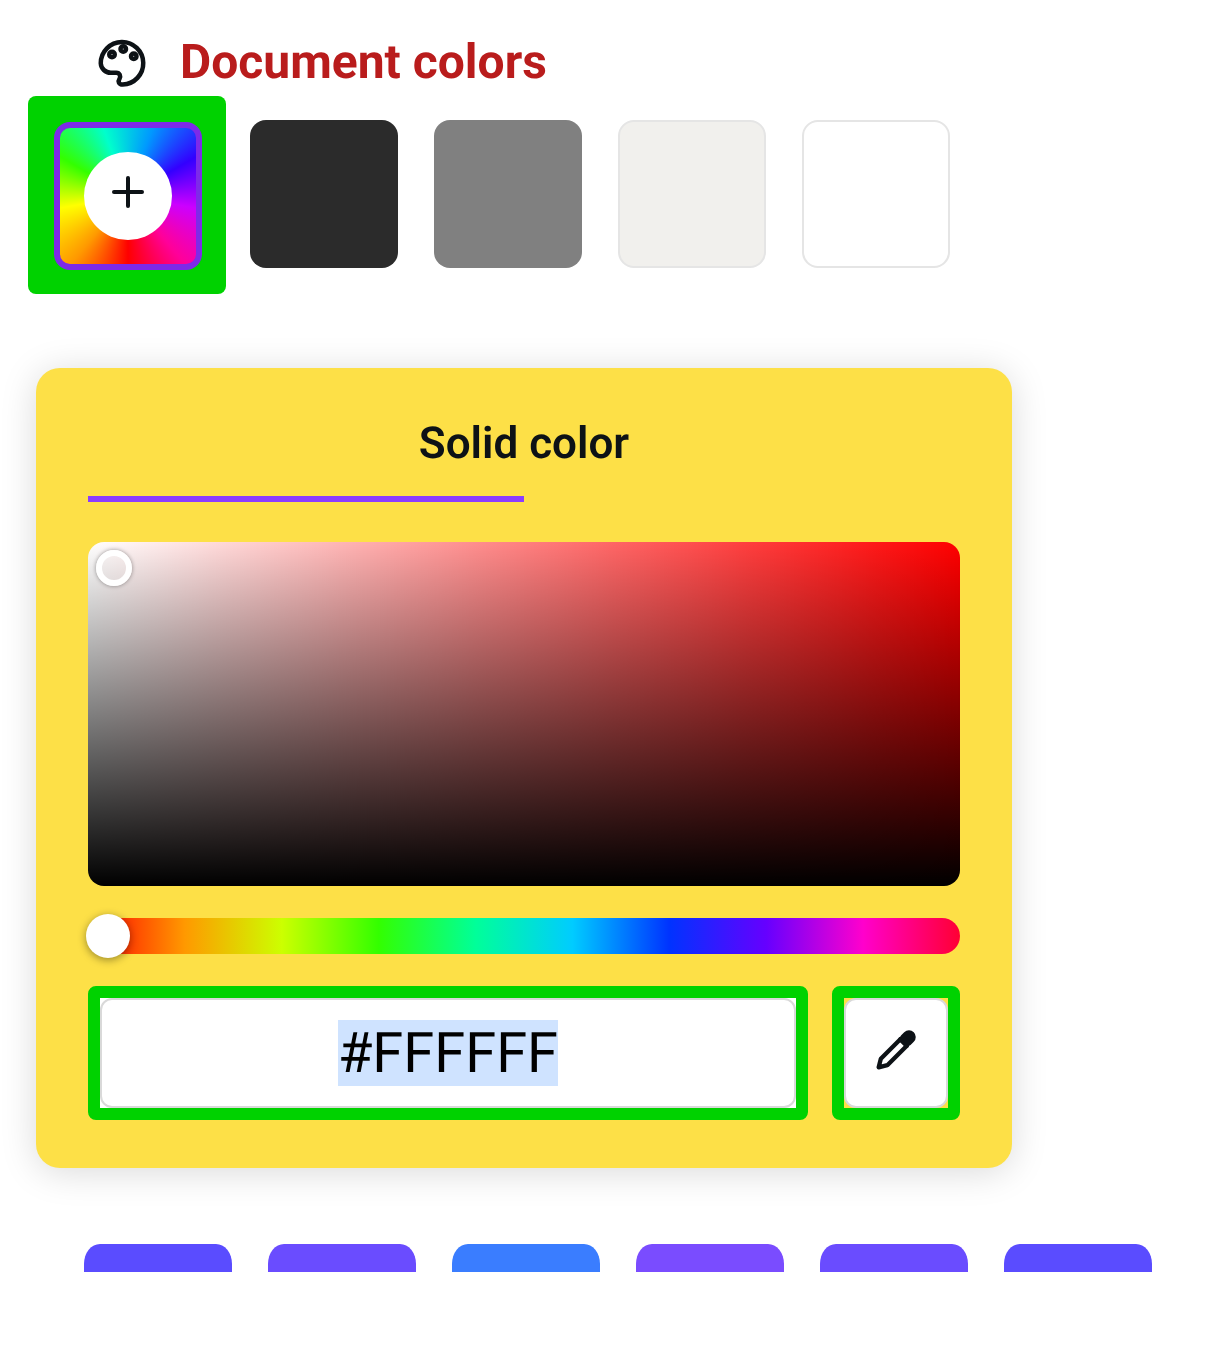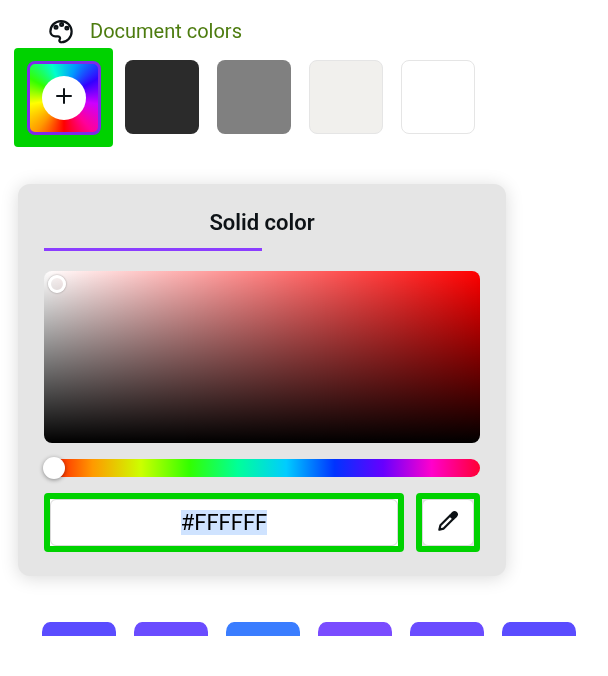--- a/index.html
+++ b/index.html
@@ -14,23 +14,23 @@
       display: flex;
       align-items: center;
       gap: 14px;
       padding: 16px 0 14px 46px;
     }
     .palette-icon {
       width: 30px;
       height: 30px;
     }
     .header h2 {
-      font-size: 20px;
-      font-weight: 400;
-      color: #4d7c0f;
+      font-size: 24px;
+      font-weight: 700;
+      color: #b91c1c;
     }
     .swatches {
       display: flex;
       gap: 18px;
       padding-left: 26px;
     }
     .swatch {
       width: 74px;
       height: 74px;
       border-radius: 8px;
@@ -74,21 +74,21 @@
     .sw-dark { background: #2b2b2b; }
     .sw-gray { background: #808080; }
     .sw-off  { background: #f1f0ed; border: 1px solid #e5e5e5; }
     .sw-white{ background: #ffffff; border: 1px solid #e5e5e5; }
 
     .panel {
       position: absolute;
       top: 184px;
       left: 18px;
       width: 488px;
-      background: #e5e5e5;
+      background: #fde047;
       border-radius: 12px;
       box-shadow: 0 2px 18px rgba(0,0,0,0.15);
       padding: 14px 26px 24px 26px;
     }
     .tabs {
       display: flex;
       position: relative;
       margin-bottom: 20px;
     }
     .tab {
@@ -160,21 +160,21 @@
       border: 6px solid #00d200;
       border-radius: 4px;
       background: #fff;
       display: flex;
     }
     .hex-input {
       flex: 1;
       border: 1px solid #d9d9d9;
       border-radius: 6px;
       text-align: center;
-      font-size: 22px;
+      font-size: 28px;
       padding: 10px 0;
       outline: none;
       margin: 0;
     }
     .hex-sel {
       background: #cfe3ff;
     }
     .eyedrop-wrap {
       width: 64px;
       border: 6px solid #00d200;

